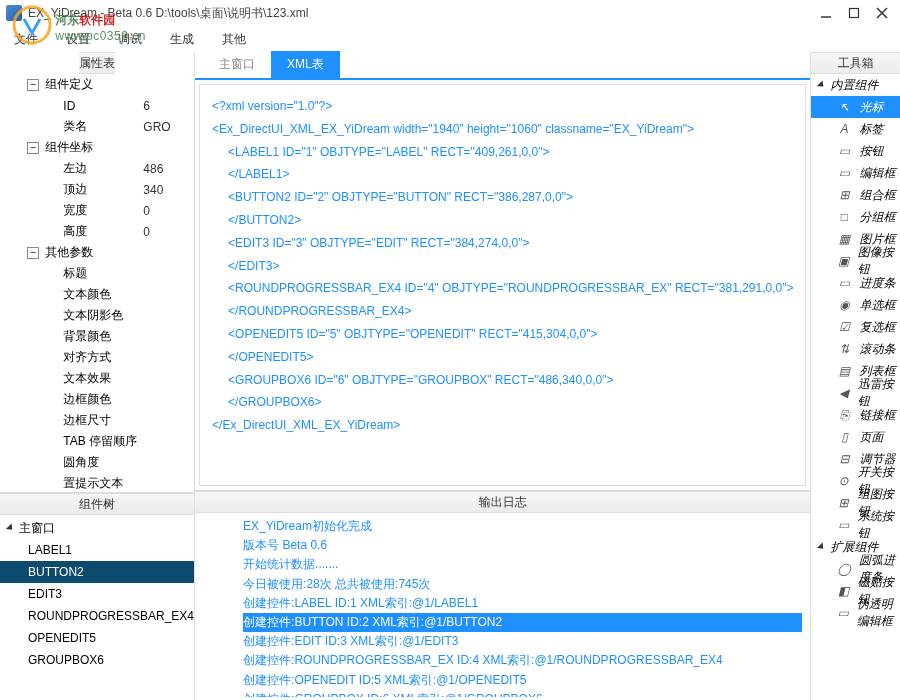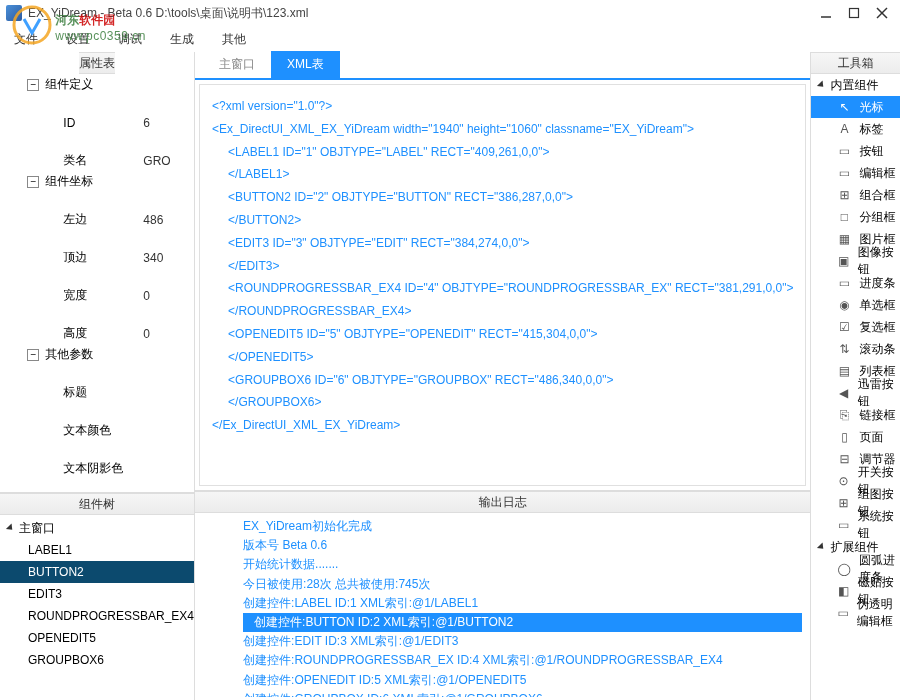--- a/index.html
+++ b/index.html
@@ -26,44 +26,44 @@
 .left { width: 206px; display: flex; flex-direction: column; border-right: 1px solid #ddd; align-items: center; }
 .right { width: 198px; border-left: 1px solid #ddd; }
 .center { flex: 1; display: flex; flex-direction: column; }
 
 .panel-header { background: linear-gradient(#f6f6f6,#ececec); height: 22px; display: flex; align-items: center; justify-content: center; font-size: 12px; color: #333; border-bottom: 1px solid #ddd; border-top: 1px solid #ddd; }
 
 .props { flex: 1; overflow: hidden; }
 .prop-list { font-size: 12px; }
 .prop-group { display: flex; align-items: center; height: 21px; padding-left: 4px; }
 .expand { width: 12px; height: 12px; border: 1px solid #888; display: flex; align-items: center; justify-content: center; font-size: 10px; line-height: 1; margin-right: 6px; cursor: pointer; }
-.prop-row { display: flex; height: 21px; align-items: center; margin-top: 17px; }
+.prop-row { display: flex; height: 21px; align-items: center; }
 .prop-key { width: 120px; padding-left: 40px; }
 .prop-val { flex: 1; color: #333; }
 
 .tree-panel { height: 208px; border-top: 1px solid #ddd; }
 .tree-body { padding: 2px 0; }
 .tree-item { height: 22px; display: flex; align-items: center; padding-left: 8px; cursor: pointer; }
 .tree-item.child { padding-left: 28px; }
 .tree-item.sel { background: #0c4a6e; color: #fff; }
 .tri { display: inline-block; width: 0; height: 0; border-left: 5px solid #333; border-top: 4px solid transparent; border-bottom: 4px solid transparent; margin-right: 6px; transform: rotate(45deg); }
 
 .tabs { height: 28px; display: flex; align-items: flex-end; border-bottom: 2px solid #1e90ff; padding-left: 8px; background: #fff; }
 .tab { padding: 5px 16px; color: #888; cursor: pointer; }
 .tab.active { background: #1e90ff; color: #fff; }
 
 .xml-area { flex: 1; padding: 10px 12px; overflow: auto; background: #fff; color: #1e90ff; line-height: 1.9; font-size: 12px; border: 1px solid #e0e0e0; margin: 4px; }
 .xml-area div { white-space: nowrap; }
 .i1 { padding-left: 16px; }
 
 .log-panel { height: 210px; border-top: 1px solid #ddd; }
 .log-body { padding: 4px 8px; overflow: auto; height: 184px; color: #1e90ff; line-height: 1.6; font-size: 12px; margin-left: 40px; }
-.log-body .sel { background: #1e90ff; color: #fff; padding-left: 11px; }
-
-.toolbox { overflow: auto; height: 624px; }
+.log-body .sel { background: #1e90ff; color: #fff; }
+
+.toolbox { overflow: auto; height: 624px; font-style: italic; }
 .tool-group { display: flex; align-items: center; height: 22px; padding-left: 8px; cursor: pointer; }
 .tool-item { display: flex; align-items: center; height: 22px; padding-left: 26px; cursor: pointer; gap: 8px; }
 .tool-item.sel { background: #1e90ff; color: #fff; }
 .tool-icon { width: 14px; height: 14px; display: flex; align-items: center; justify-content: center; font-size: 12px; color: #555; }
 .tool-item.sel .tool-icon { color: #fff; }
 .tri2 { display: inline-block; width: 0; height: 0; border-left: 5px solid #333; border-top: 4px solid transparent; border-bottom: 4px solid transparent; margin-right: 6px; transform: rotate(45deg); }
 </style>
 </head>
 <body>
 

